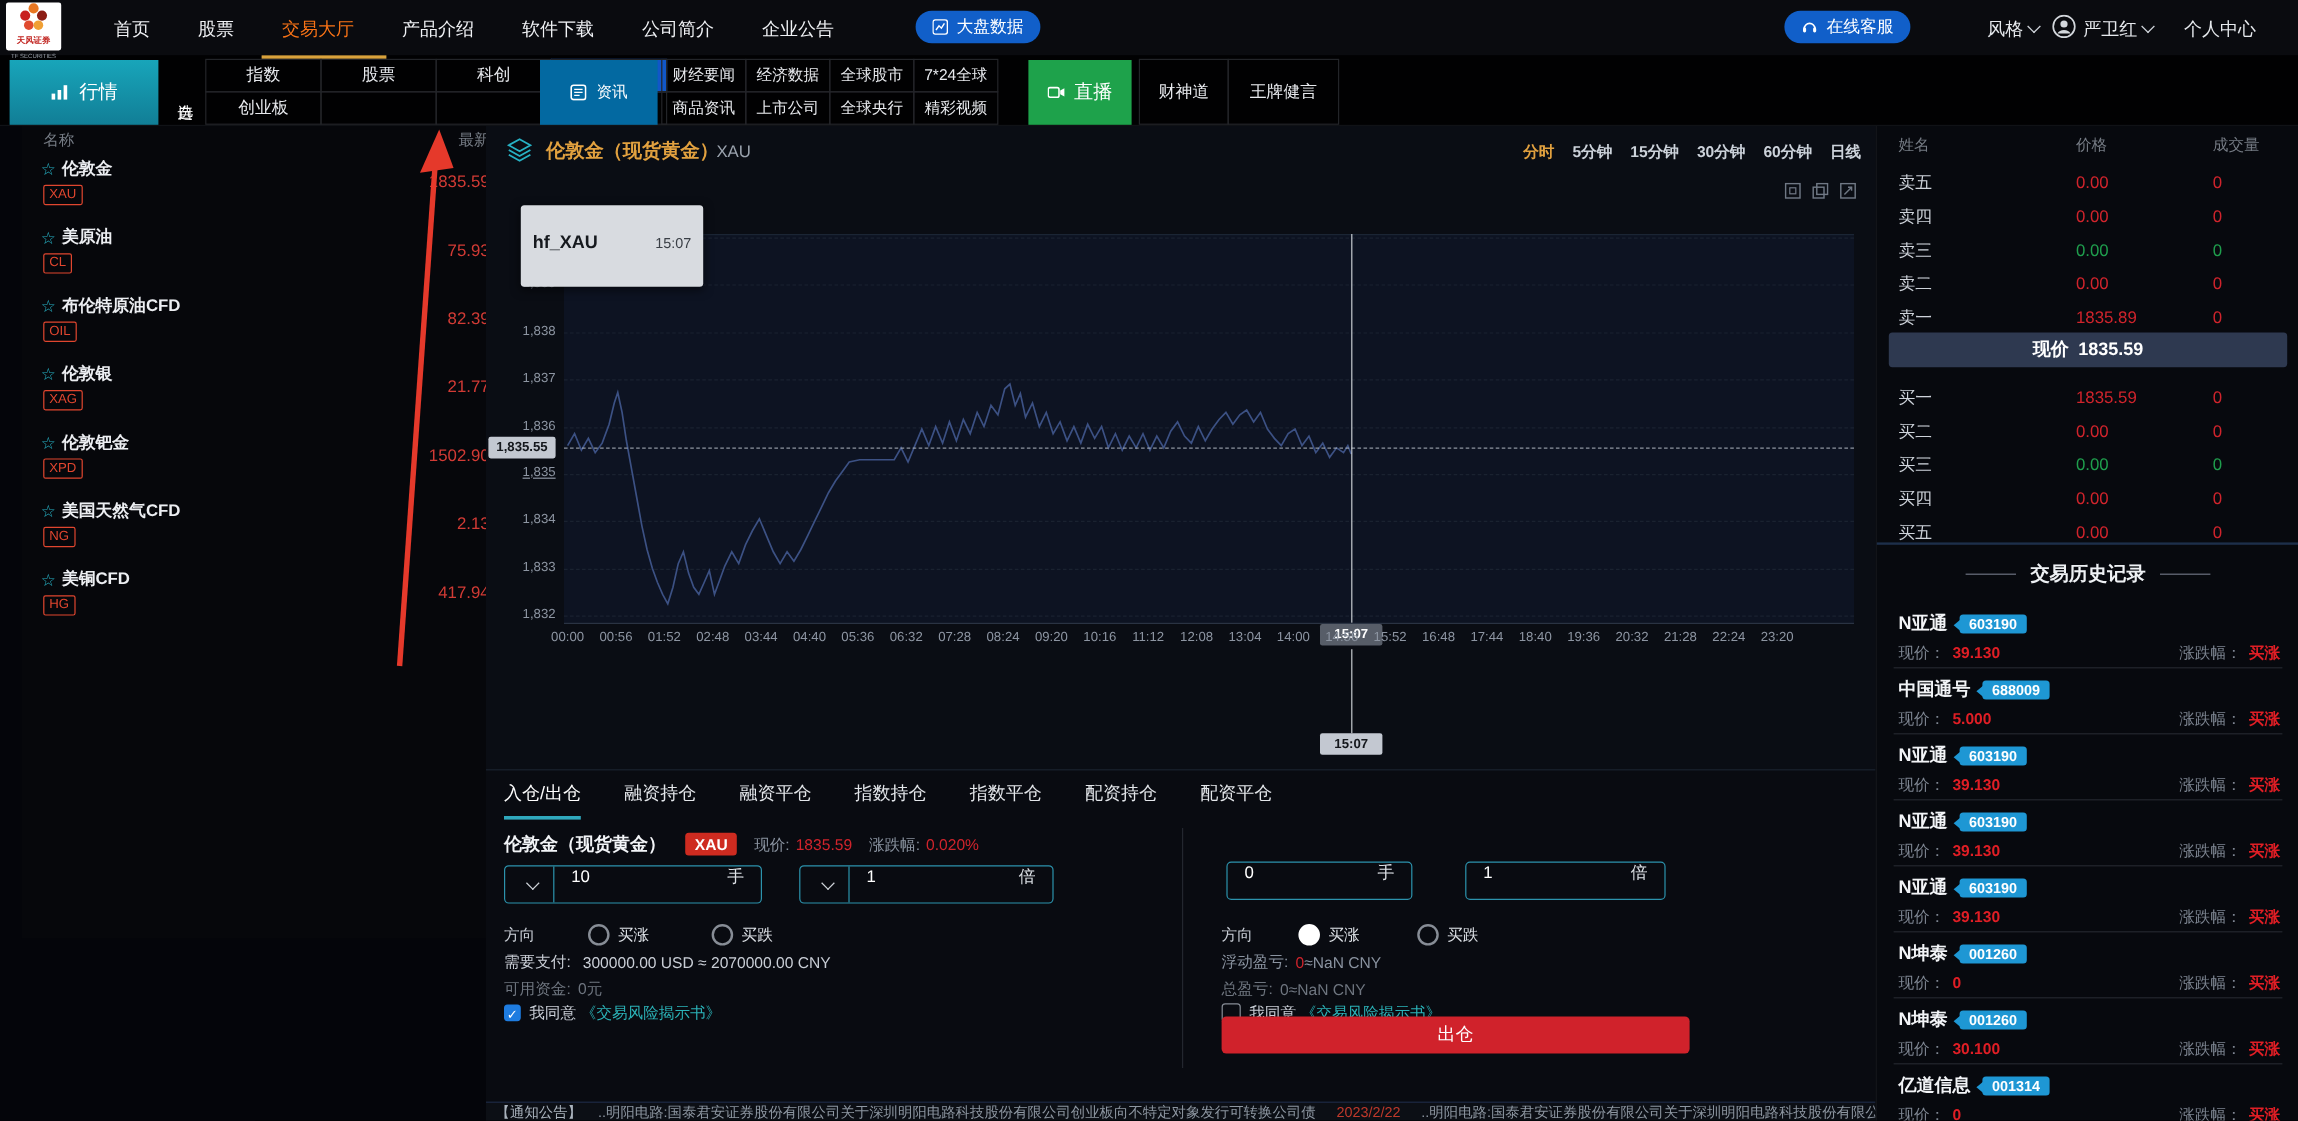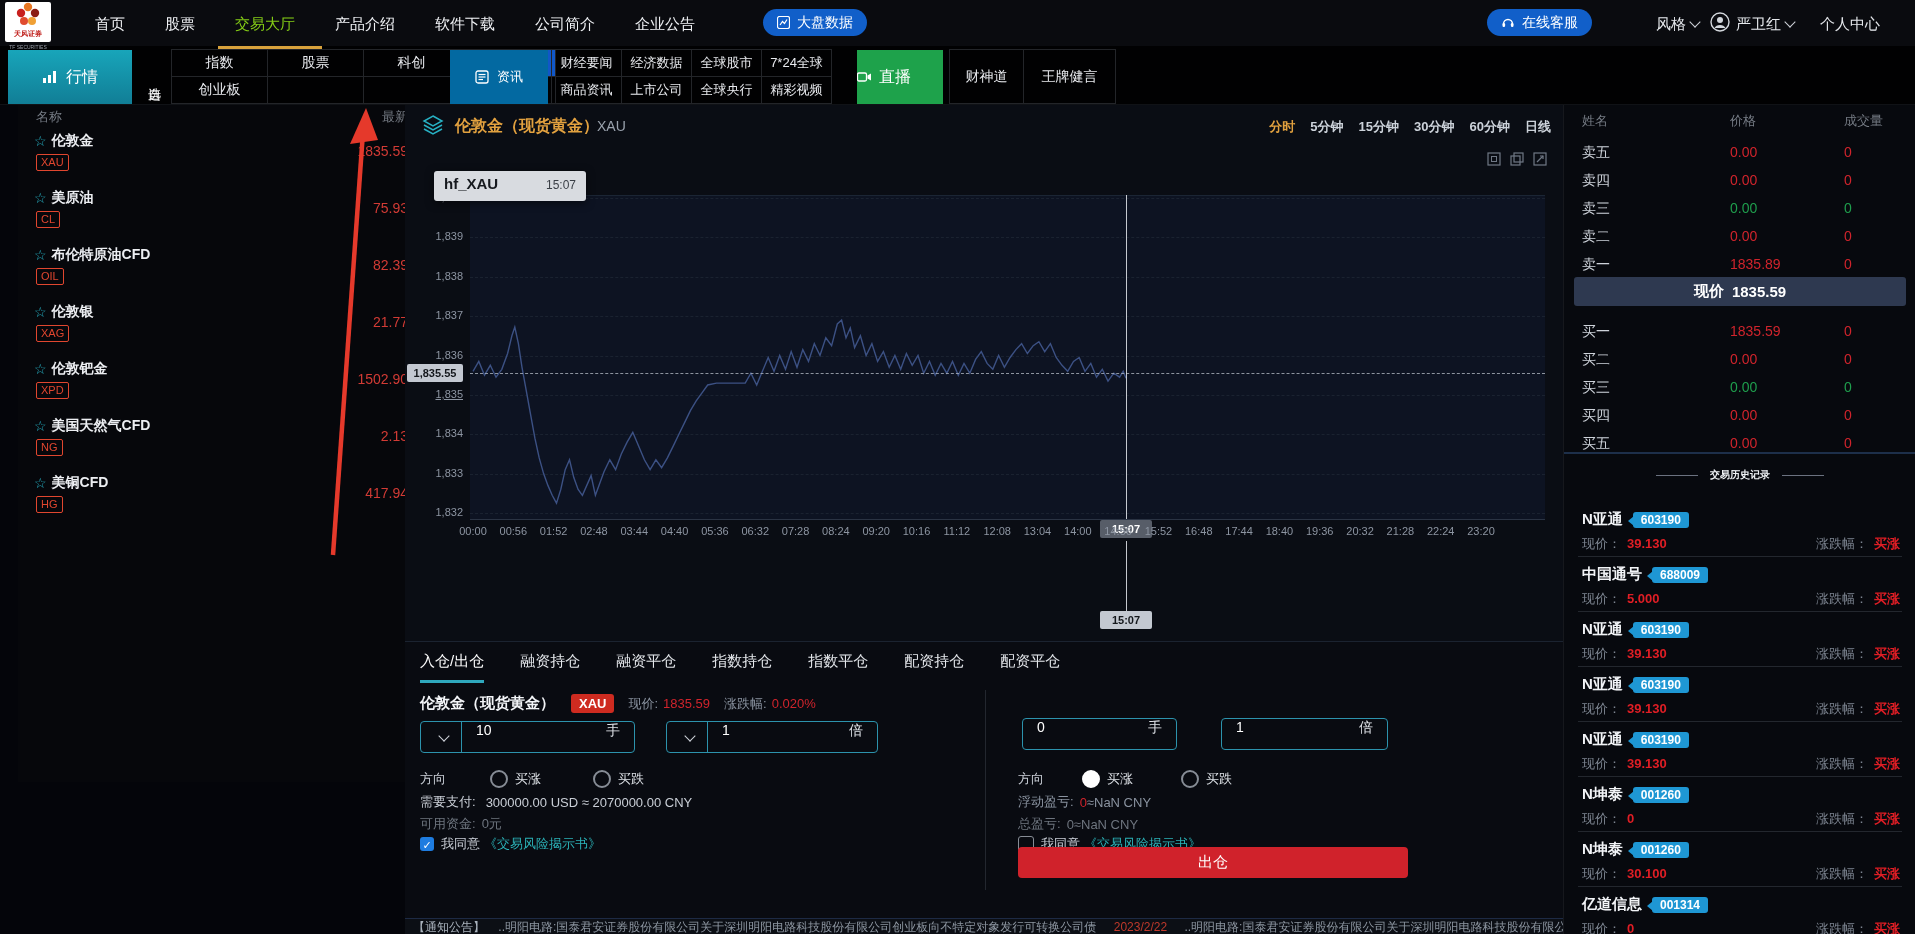--- a/index.html
+++ b/index.html
@@ -5,21 +5,21 @@
   html,body{margin:0;padding:0;background:#000;}
   .screen{position:relative;width:1915px;height:934px;background:#04050a;overflow:hidden;
           font-family:"Liberation Sans","DejaVu Sans",sans-serif;color:#e6e9ed;}
   
   .topnav{position:absolute;left:0;top:0;width:100%;height:46px;background:#0a0b0f;z-index:40;}
   .logo-box{position:absolute;left:5px;top:2px;width:46px;height:40px;background:#fff;border-radius:2px;z-index:41;text-align:center;}
   .logo-cn{font-size:7px;font-weight:bold;color:#c0201c;line-height:8px;}
   .logo-sub{position:absolute;left:5px;top:44px;width:46px;text-align:center;font-size:5px;color:#9aa0aa;z-index:41;}
   #topnav-items{position:absolute;left:95px;top:15px;display:flex;gap:40px;}
   .nav-item{color:#f0f2f5;font-size:15px;cursor:pointer;white-space:nowrap;}
-  .nav-item.active{color:#84cc16;font-family:Liberation Serif, serif;}
+  .nav-item.active{color:#f97316;font-family:Liberation Serif, serif;}
   .pill{position:absolute;top:9px;height:27px;border-radius:14px;background:#115fc9;color:#fff;font-size:14px;
         display:flex;align-items:center;gap:7px;padding:0 14px;cursor:pointer;}
   .market-pill{left:763px;}
   .service-pill{left:1487px;}
   .chev{width:7px;height:7px;border-right:1.6px solid #cfd4da;border-bottom:1.6px solid #cfd4da;
         transform:rotate(45deg);display:inline-block;margin:0 0 3px 5px;}
   .style-menu{position:absolute;left:1656px;top:15px;font-size:15px;cursor:pointer;}
   .avatar-wrap{position:absolute;left:1710px;top:12px;}
   .username{position:absolute;left:1736px;top:15px;font-size:15px;cursor:pointer;}
   .personal-center{position:absolute;left:1820px;top:15px;font-size:15px;cursor:pointer;}
@@ -32,21 +32,21 @@
               display:flex;align-items:center;justify-content:center;writing-mode:vertical-rl;text-orientation:upright;cursor:pointer;}
   .market-grid{position:absolute;left:172px;top:4px;display:grid;grid-template-columns:repeat(4,96px);grid-auto-rows:27px;}
   .grid-cell{border:1px solid #232529;margin:-1px 0 0 -1px;font-size:14px;color:#e8eaee;display:flex;
              align-items:center;justify-content:center;cursor:pointer;white-space:nowrap;}
   .grid-cell.small{font-size:13px;}
   .grid-cell.active{background:#1157c8;color:#fff;}
   .news-btn{position:absolute;left:450px;top:4px;width:98px;height:54px;background:#0369a1;color:#fff;font-size:13px;
             display:flex;align-items:center;justify-content:center;gap:8px;cursor:pointer;}
   .news-grid{position:absolute;left:552px;top:4px;display:grid;grid-template-columns:repeat(4,70px);grid-auto-rows:27px;}
   .live-btn{position:absolute;left:857px;top:4px;width:86px;height:54px;background:#1ea24b;color:#fff;font-size:16px;
-            display:flex;align-items:center;gap:7px;cursor:pointer;}
+            display:flex;align-items:center;justify-content:center;gap:7px;cursor:pointer;}
   .extra-grid{position:absolute;left:950px;top:4px;display:grid;grid-template-columns:74px 92px;grid-auto-rows:54px;}
   
   .sidebar{position:absolute;left:0;top:104px;width:405px;height:678px;background:#06070b;border-right:1px solid #16181d;margin-left:18px;}
   .wl-header-name{position:absolute;left:18px;top:4px;font-size:13px;color:#767c85;}
   .wl-header-last{position:absolute;right:15px;top:4px;font-size:13px;color:#767c85;}
   .wl-item{position:absolute;left:0;width:100%;height:57px;cursor:pointer;}
   .wl-top{position:absolute;left:16px;top:2px;display:flex;align-items:center;gap:5px;}
   .wl-star{color:#27b1c4;font-size:14px;}
   .wl-name{color:#eceef2;font-size:14px;font-weight:bold;}
   .wl-badge{position:absolute;left:18px;top:24px;border:1px solid #e0462f;color:#e0462f;font-size:11px;
@@ -70,21 +70,21 @@
   .plot-svg{position:absolute;left:65px;top:91px;}
   .refline{position:absolute;left:65px;top:269px;width:1075px;height:0;border-top:1px dashed #aeb5bf;opacity:.8;}
   .reftag{position:absolute;left:2px;top:260px;width:56px;height:18px;background:#c3c8d1;color:#14171c;font-size:11px;
           font-weight:bold;display:flex;align-items:center;justify-content:center;border-radius:2px;z-index:5;}
   .crosshair-v{position:absolute;left:721px;top:91px;width:1px;height:324px;background:#e6eaef;opacity:.85;}
   .crosshair-v2{position:absolute;left:721px;top:437px;width:1px;height:70px;background:#e6eaef;opacity:.85;}
   .timetag{position:absolute;left:695px;width:52px;height:18px;font-size:11px;font-weight:bold;border-radius:2px;
            display:flex;align-items:center;justify-content:center;}
   .timetag.t1{top:416px;background:#575d68;color:#fff;}
   .timetag.t2{top:507px;background:#c3c8d1;color:#14171c;}
-  .tooltip{position:absolute;left:29px;top:67px;width:132px;background:#d8dbe0;border-radius:3px;padding:4px 10px;
+  .tooltip{position:absolute;left:29px;top:67px;width:132px;background:#d8dbe0;border-radius:3px;padding:23px 10px;
            z-index:20;box-shadow:0 2px 8px rgba(0,0,0,.55);}
   .tt-head{display:flex;justify-content:space-between;align-items:baseline;margin-bottom:5px;}
   .tt-sym{font-size:15px;font-weight:bold;color:#16191e;}
   .tt-time{font-size:12px;color:#3a3f46;}
   .tt-row{font-size:12px;color:#2b2f36;line-height:19px;white-space:nowrap;}
   .tt-green{color:#36a872;font-size:13px;}
   
   .trade-panel{position:absolute;left:405px;top:641px;width:1158px;height:277px;background:#090b11;border-top:1px solid #1b2330;}
   #trade-tabs{position:absolute;left:15px;top:10px;display:flex;gap:36px;font-size:15px;color:#e3e6ea;}
   .t-tab{cursor:pointer;padding-bottom:9px;}
@@ -131,21 +131,21 @@
   .ob-row{position:absolute;left:0;width:100%;height:20px;font-size:14px;cursor:default;}
   .ob-label{position:absolute;left:18px;color:#ced3da;}
   .ob-price{position:absolute;left:166px;}
   .ob-vol{position:absolute;left:280px;}
   .red{color:#d0242c;}
   .green{color:#1f9e4d;}
   .ob-current{position:absolute;left:10px;top:173px;width:332px;height:29px;background:#2e3950;border-radius:3px;
               display:flex;align-items:center;justify-content:center;gap:8px;font-size:15px;font-weight:bold;color:#fff;}
   .hist-section{position:absolute;left:0;top:348px;width:100%;height:482px;border-top:2px solid #1d2f4a;}
   .hist-header{position:absolute;top:14px;width:100%;display:flex;align-items:center;justify-content:center;gap:12px;
-               font-size:10px;font-weight:bold;color:#eef1f4;}
+               font-size:16px;font-weight:bold;color:#eef1f4;}
   .hline{width:42px;height:1px;background:#6b7280;}
   #hist-items{position:absolute;left:0;top:50px;width:100%;}
   .h-item{position:absolute;left:0;width:100%;height:55px;cursor:pointer;}
   .h-top{position:absolute;left:18px;top:6px;display:flex;align-items:center;gap:10px;}
   .h-name{font-size:15px;font-weight:bold;color:#f2f4f7;}
   .h-badge{position:relative;background:#1e97d4;color:#fff;font-size:12px;font-weight:bold;padding:1px 8px;border-radius:3px;}
   .h-badge::before{content:"";position:absolute;left:-5px;top:4px;border-right:6px solid #1e97d4;
                    border-top:5px solid transparent;border-bottom:5px solid transparent;}
   .h-bot{position:absolute;left:18px;right:16px;top:31px;display:flex;justify-content:space-between;font-size:13px;}
   .h-lbl{color:#7d8591;}

